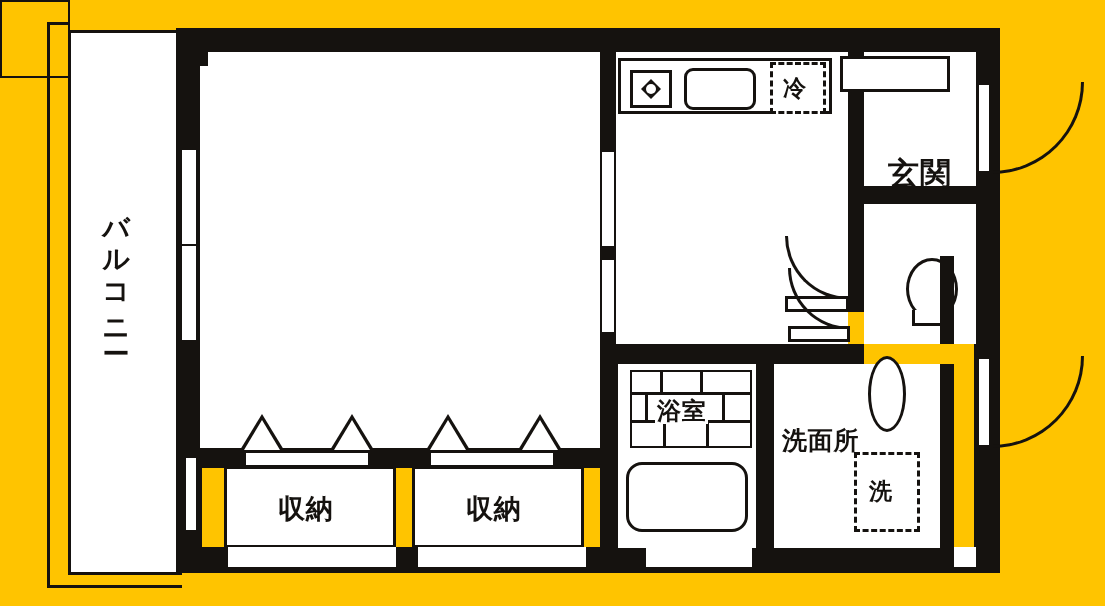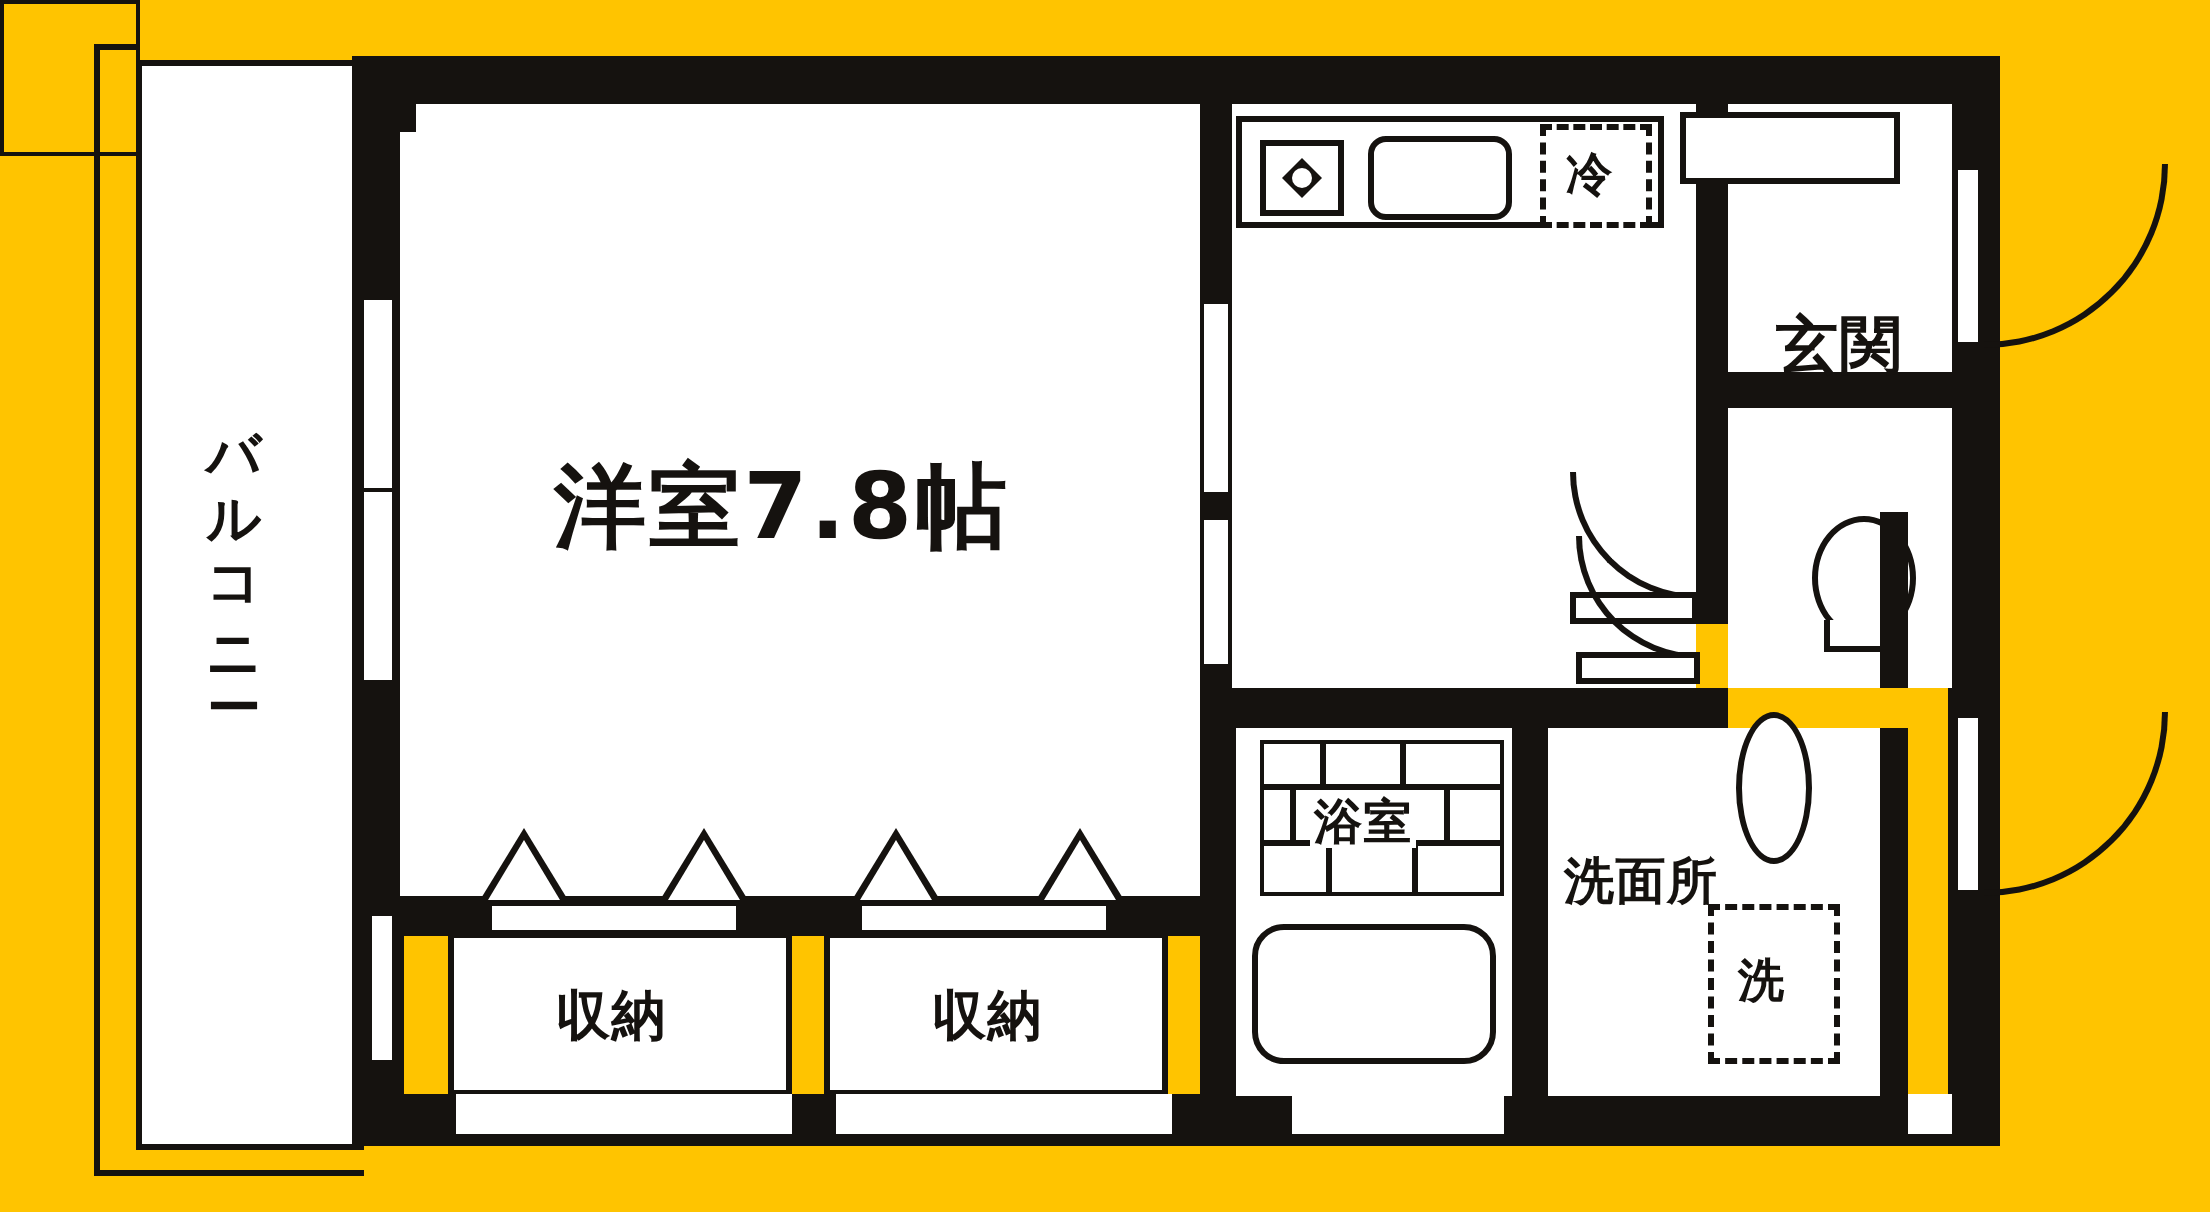--- a/index.html
+++ b/index.html
@@ -125,21 +125,20 @@
 
   <div class="floor" style="left:200px; top:52px; width:412px; height:400px;"></div>
 
   <div class="wall" style="left:176px; top:52px; width:32px; height:14px;"></div>
 
   <div class="slider" style="left:180px; top:148px; width:18px; height:98px;"></div>
   <div class="slider" style="left:180px; top:244px; width:18px; height:98px;"></div>
 
   <div class="fx-none" style="left:184px; top:456px; width:14px; height:76px; border:2px solid #15120f;"></div>
 
-  <div class="lbl" style="left:277px; top:230px; font-size:46px;">洋室7.8帖</div>
 
   <div class="wall" style="left:600px; top:52px; width:18px; height:100px;"></div>
   <div class="wall" style="left:600px; top:246px; width:18px; height:14px;"></div>
   <div class="wall" style="left:600px; top:330px; width:18px; height:30px;"></div>
 
   <div class="slider" style="left:600px; top:150px; width:16px; height:98px;"></div>
   <div class="slider" style="left:600px; top:258px; width:16px; height:76px;"></div>
 
   <div class="wall" style="left:200px; top:448px; width:412px; height:20px;"></div>
 

